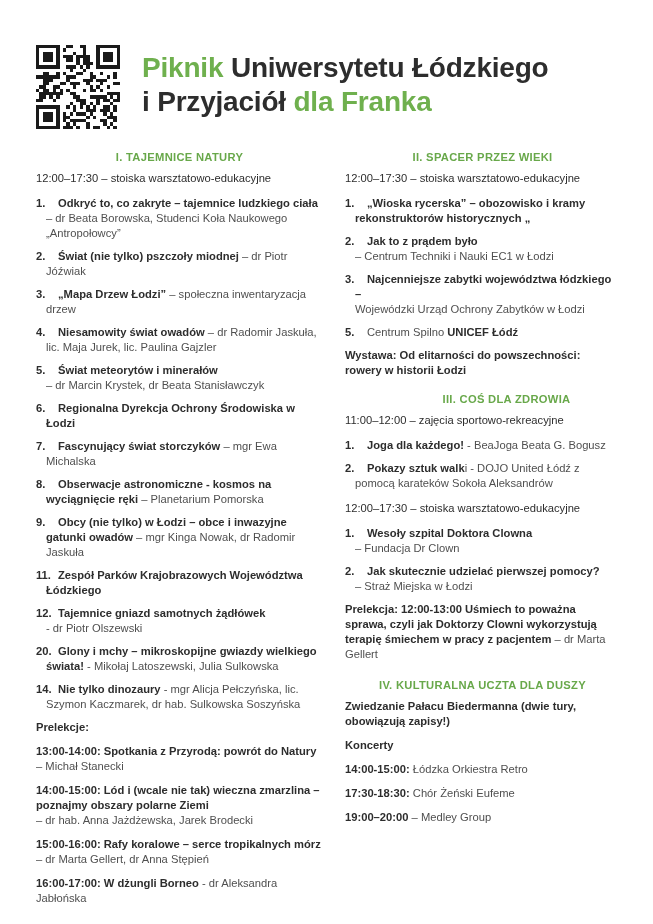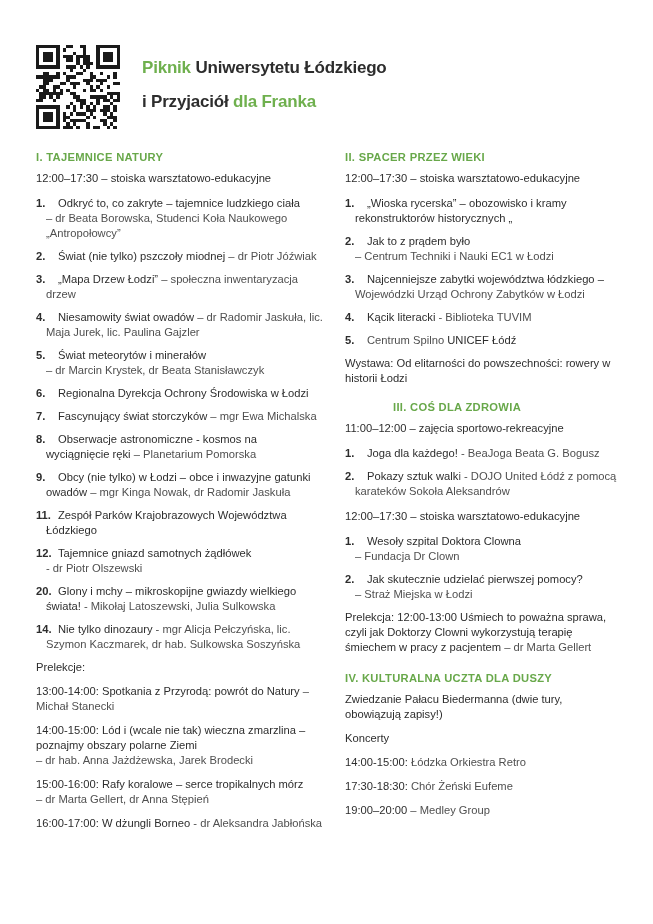--- a/index.html
+++ b/index.html
@@ -8,33 +8,33 @@
   *{margin:0;padding:0;box-sizing:border-box;}
   html,body{background:#ffffff;}
   body{
     width:653px;height:924px;overflow:hidden;position:relative;
     font-family:"Liberation Sans","DejaVu Sans",sans-serif;
     -webkit-font-smoothing:antialiased;
   }
   .header{display:flex;align-items:flex-start;padding:45px 30px 0 36px;}
   .qr{width:84px;height:84px;flex:0 0 84px;}
   .qr svg{display:block;width:84px;height:84px;}
-  .title{margin-left:22px;margin-top:6px;font-size:17px;font-weight:bold;line-height:34px;color:var(--dark);letter-spacing:-0.2px;}
+  .title{margin-left:22px;margin-top:6px;font-size:28px;font-weight:bold;line-height:34px;color:var(--dark);letter-spacing:-0.2px;}
   .title .green{color:var(--green);}
   .cols{display:flex;gap:22px;padding:21px 33px 0 36px;align-items:flex-start;}
   .col{font-size:11.2px;line-height:1.34;color:var(--gray);}
   .col-left{width:287px;flex:0 0 287px;}
   .col-right{width:275px;flex:0 0 275px;}
   .blk{margin-bottom:8px;}
-  .blk.heading{color:var(--heading-green);font-weight:bold;letter-spacing:0.3px;margin-bottom:6px;}
+  .blk.heading{color:var(--heading-green);font-weight:bold;letter-spacing:0.3px;margin-bottom:6px;text-align:center;}
   .blk.subheading{color:var(--dark);font-weight:normal;margin-bottom:10px;}
   .blk.item{padding-left:10px;text-indent:-10px;}
   .blk.item .num{display:inline-block;width:22px;text-indent:0;font-weight:bold;color:var(--dark);}
   .blk.para{margin-bottom:9px;}
-  .b{font-weight:normal;color:var(--dark);margin-top:40px;}
+  .b{font-weight:bold;color:var(--dark);margin-top:40px;}
   .n{font-weight:normal;color:var(--gray);}
 </style>
 </head>
 <body>
 
 <div class="header">
   <div class="qr">
     <svg viewBox="0 0 25 25" shape-rendering="crispEdges">
       <g id="qr-mods" fill="#1a1a1a">
           <rect x="0" y="0" width="7" height="7"></rect>
@@ -267,21 +267,20 @@
       <div class="blk para"><span class="b">14:00-15:00: Lód i (wcale nie tak) wieczna zmarzlina – poznajmy obszary polarne Ziemi</span><br><span class="n">– dr hab. Anna Jażdżewska, Jarek Brodecki</span></div>
       <div class="blk para"><span class="b">15:00-16:00: Rafy koralowe – serce tropikalnych mórz</span><br><span class="n">– dr Marta Gellert, dr Anna Stępień</span></div>
       <div class="blk para"><span class="b">16:00-17:00: W dżungli Borneo</span><span class="n"> - dr Aleksandra Jabłońska</span></div>
     </div>
   <div class="col col-right">
       <div class="blk heading">II. SPACER PRZEZ WIEKI</div>
       <div class="blk subheading">12:00–17:30 – stoiska warsztatowo-edukacyjne</div>
       <div class="blk item"><span class="num">1.</span><span class="b">„Wioska rycerska” – obozowisko i kramy rekonstruktorów historycznych „</span></div>
       <div class="blk item"><span class="num">2.</span><span class="b">Jak to z prądem było</span><br><span class="n">– Centrum Techniki i Nauki EC1 w Łodzi</span></div>
       <div class="blk item"><span class="num">3.</span><span class="b">Najcenniejsze zabytki województwa łódzkiego –</span><br><span class="n">Wojewódzki Urząd Ochrony Zabytków w Łodzi</span></div>
-      <div class="blk item"><span class="num">4.</span><span class="b">Kącik literacki</span><span class="n"> - Biblioteka TUVIM</span></div>
       <div class="blk item"><span class="num">5.</span><span class="n">Centrum Spilno </span><span class="b">UNICEF Łódź</span></div>
       <div class="blk para" style="margin-top: 6px;"><span class="b">Wystawa: Od elitarności do powszechności: rowery w historii Łodzi</span></div>
       <div class="blk heading" style="margin-top: 14px; padding-left: 48px;">III. COŚ DLA ZDROWIA</div>
       <div class="blk subheading">11:00–12:00 – zajęcia sportowo-rekreacyjne</div>
       <div class="blk item"><span class="num">1.</span><span class="b">Joga dla każdego!</span><span class="n"> - BeaJoga Beata G. Bogusz</span></div>
       <div class="blk item"><span class="num">2.</span><span class="b">Pokazy sztuk walk</span><span class="n">i - DOJO United Łódź z pomocą karateków Sokoła Aleksandrów</span></div>
       <div class="blk subheading" style="margin-top: 10px;">12:00–17:30 – stoiska warsztatowo-edukacyjne</div>
       <div class="blk item"><span class="num">1.</span><span class="b">Wesoły szpital Doktora Clowna</span><br><span class="n">– Fundacja Dr Clown</span></div>
       <div class="blk item"><span class="num">2.</span><span class="b">Jak skutecznie udzielać pierwszej pomocy?</span><br><span class="n">– Straż Miejska w Łodzi</span></div>
       <div class="blk para" style="margin-top: 8px;"><span class="b">Prelekcja: 12:00-13:00 Uśmiech to poważna sprawa, czyli jak Doktorzy Clowni wykorzystują terapię śmiechem w pracy z pacjentem</span><span class="n"> – dr Marta Gellert</span></div>

